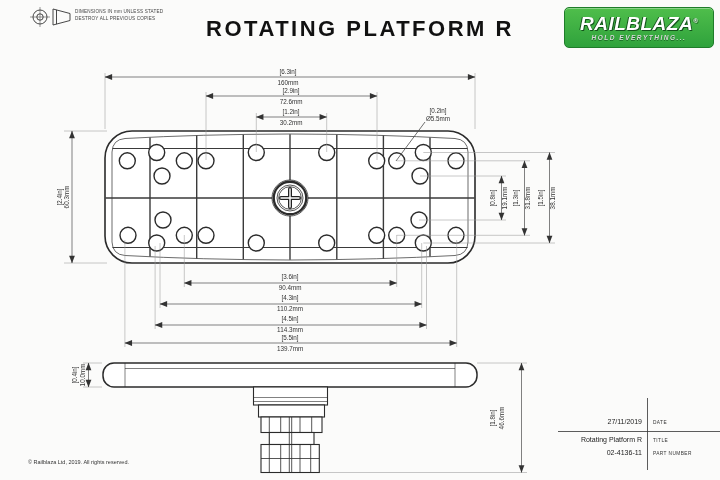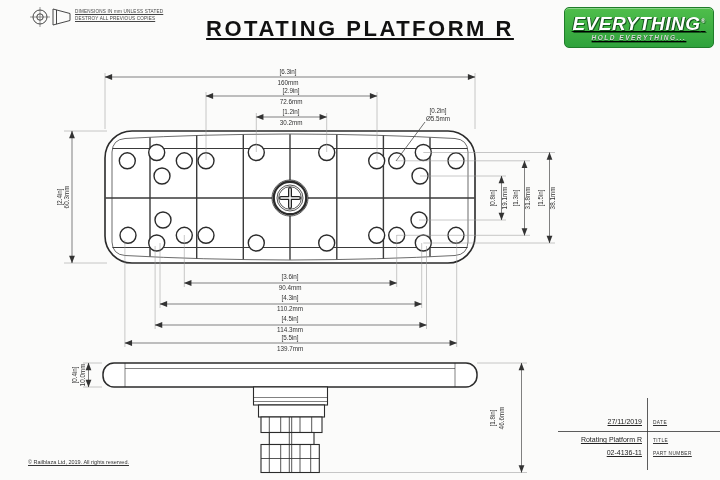--- a/index.html
+++ b/index.html
@@ -1,18 +1,18 @@
 <!DOCTYPE html>
 <html><head>
 <meta charset="utf-8">
 <style>
   html,body{margin:0;padding:0;}
   body{width:720px;height:480px;position:relative;background:#fbfbfa;
        font-family:"Liberation Sans", sans-serif;overflow:hidden;}
-  .abs{position:absolute;text-decoration:underline;}
+  .abs{position:absolute;}
   #canvas{position:absolute;left:0;top:0;}
   svg text{font-family:"Liberation Sans", sans-serif;fill:#333;}
   .dimtxt{font-size:6.3px;}
   .callout{font-size:6.3px;}
   .notes{left:75px;font-size:4.6px;color:#444;letter-spacing:.2px;line-height:6px;}
   #page-title{left:0;right:0;top:16px;text-align:center;font-size:22px;font-weight:700;
       letter-spacing:2.5px;color:#111;}
   
   #logo{left:564px;top:7px;width:150px;height:41px;background:linear-gradient(180deg,#4fbe4b 0%,#2fa23c 100%);
       border:1px solid #1f7d2a;border-radius:5px;box-sizing:border-box;text-align:center;
@@ -230,21 +230,21 @@
     <line x1="647.5" y1="398" x2="647.5" y2="470"></line>
   </g>
 </svg>
 
 <div class="abs notes" style="top:9px;">DIMENSIONS IN mm UNLESS STATED</div>
 <div class="abs notes" style="top:15.5px;">DESTROY ALL PREVIOUS COPIES</div>
 
 <div class="abs" id="page-title">ROTATING PLATFORM R</div>
 
 <div class="abs" id="logo">
-  <span class="brand"><span>EVERYTHING</span><sup>®</sup></span>
+  <span class="brand"><span>RAILBLAZA</span><sup>®</sup></span>
   <span class="tagline">HOLD EVERYTHING...</span>
 </div>
 
 <div class="abs tb-val" style="left:532px;top:418px;">27/11/2019</div>
 <div class="abs tb-lab" style="left:653px;top:420px;">DATE</div>
 <div class="abs tb-val" style="left:532px;top:436px;">Rotating Platform R</div>
 <div class="abs tb-lab" style="left:653px;top:438px;">TITLE</div>
 <div class="abs tb-val" style="left:532px;top:449px;">02-4136-11</div>
 <div class="abs tb-lab" style="left:653px;top:451px;">PART NUMBER</div>
 

